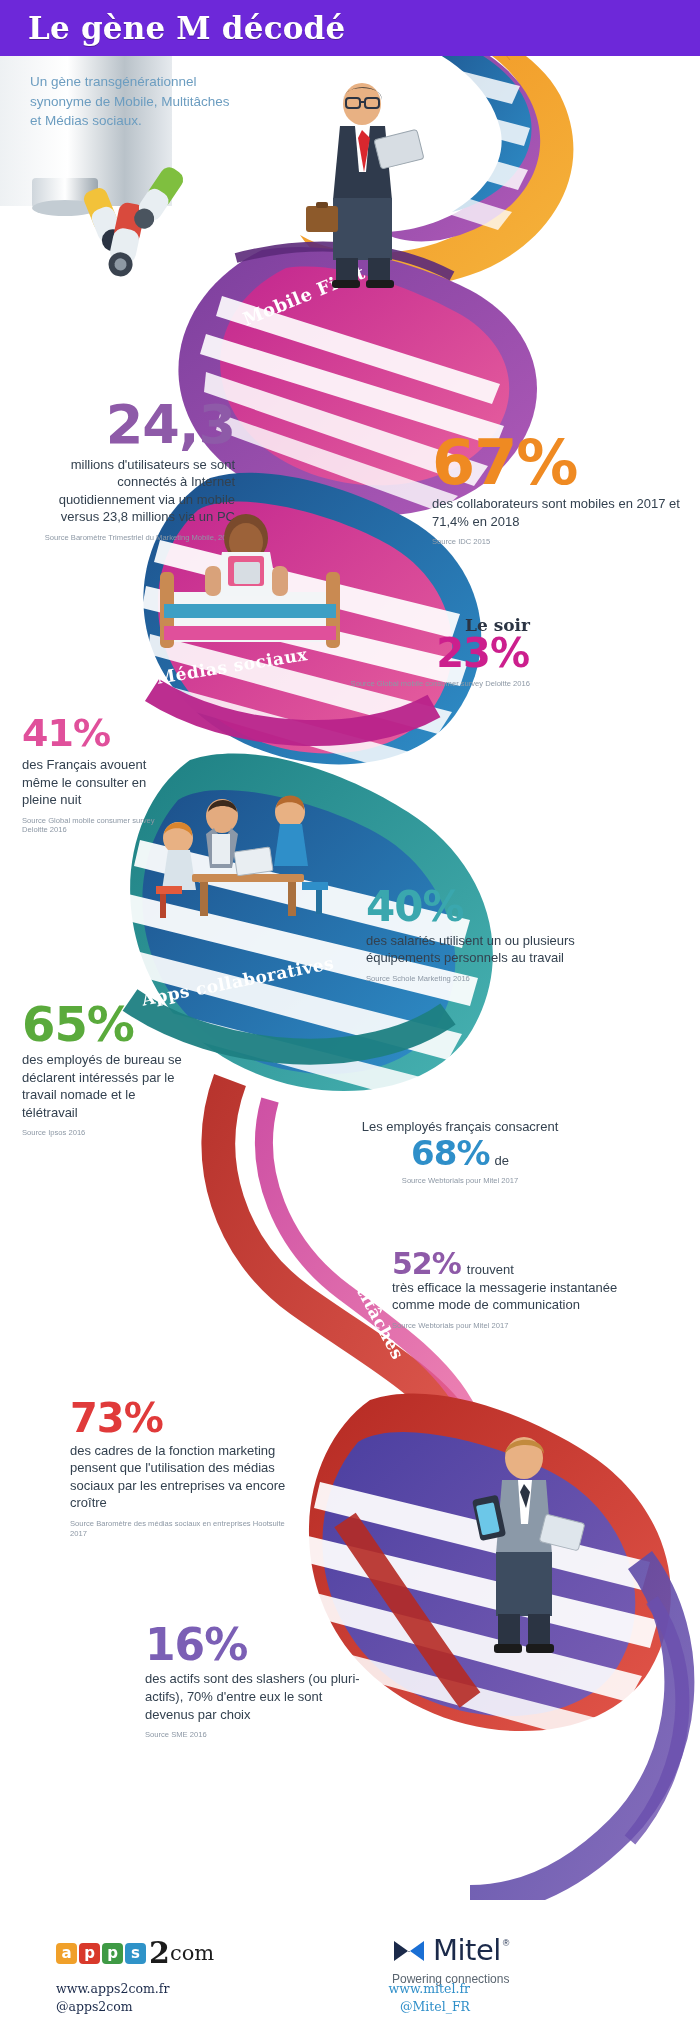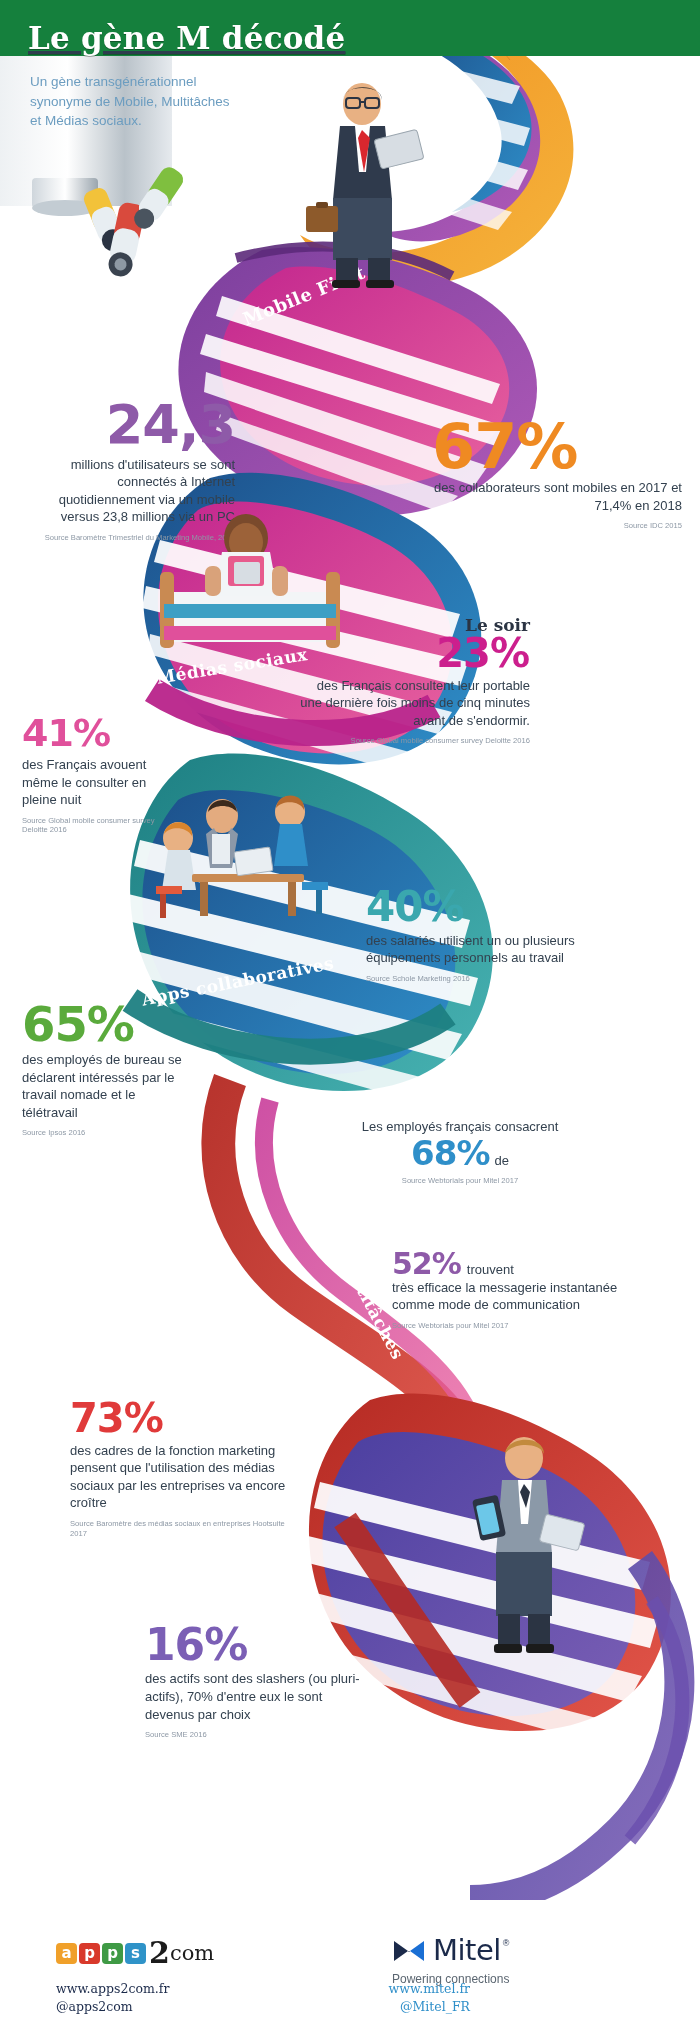--- a/index.html
+++ b/index.html
@@ -9,24 +9,23 @@
     background:#ffffff;
     font-family:"Liberation Sans","DejaVu Sans",sans-serif;
     color:#2e3d4e;
   }
   .stage{position:absolute;inset:0;width:700px;height:2019px;}
   .abs{position:absolute;}
 
   
   .header-bar{
     left:0;top:0;width:700px;height:56px;
-    background:#15803d;
-    display:flex;align-items:flex-end;
+    background:#6d28d9;
+    display:flex;align-items:center;
     z-index:40;
-    text-decoration:underline;
   }
   .header-title{
     font-family:"DejaVu Serif","Liberation Serif",serif;
     font-weight:bold;font-size:31px;color:#ffffff;
     margin-left:28px;letter-spacing:.2px;
     text-shadow:0 1px 0 rgba(0,0,0,.3);
   }
   .subtitle{
     left:30px;top:72px;width:200px;
     font-size:13.5px;line-height:1.45;color:#6c9dc0;
@@ -321,21 +320,21 @@
     <rect x="26" y="76" width="18" height="30" rx="2" transform="rotate(-12 26 76)" fill="#6cc7e8"></rect>
     <rect x="96" y="84" width="40" height="28" rx="3" transform="rotate(14 96 84)" fill="#dfe6ec" stroke="#a8b2bb"></rect>
   </svg>
 
   <div class="abs stat r" style="left:20px;top:400px;width:215px;">
     <div class="big" style="font-size:54px;color:#8e5aa8;">24,3</div>
     <div class="body-txt" style="margin-top:6px;">millions d'utilisateurs se sont connectés à Internet quotidiennement via un mobile versus 23,8 millions via un PC</div>
     <div class="src">Source Baromètre Trimestriel du Marketing Mobile, 2017</div>
   </div>
 
-  <div class="abs stat l" style="left:432px;top:418px;width:250px;text-align:right;">
+  <div class="abs stat l" style="left:432px;top:434px;width:250px;">
     <div style="display:flex;align-items:baseline;">
       <span class="big" style="font-size:62px;color:#ef8a22;">67</span>
       <span class="big pct" style="font-size:62px;color:#ef8a22;">%</span>
     </div>
     <div class="body-txt" style="margin-top:4px;">des collaborateurs sont mobiles en 2017 et 71,4% en 2018</div>
     <div class="src">Source IDC 2015</div>
   </div>
 
   <div class="abs stat l" style="left:22px;top:716px;width:160px;">
     <div style="display:flex;align-items:baseline;">
@@ -345,21 +344,20 @@
     <div class="body-txt" style="margin-top:5px;">des Français avouent même le consulter en pleine nuit</div>
     <div class="src">Source Global mobile consumer survey Deloitte 2016</div>
   </div>
 
   <div class="abs stat r" style="left:300px;top:615px;width:230px;">
     <div class="kicker">Le soir</div>
     <div style="display:flex;align-items:baseline;justify-content:flex-end;">
       <span class="big" style="font-size:40px;color:#cc1f8d;">23</span>
       <span class="big pct" style="font-size:40px;color:#cc1f8d;">%</span>
     </div>
-    <div class="body-txt" style="margin-top:5px;">des Français consultent leur portable une dernière fois moins de cinq minutes avant de s'endormir.</div>
     <div class="src">Source Global mobile consumer survey Deloitte 2016</div>
   </div>
 
   <div class="abs stat l" style="left:366px;top:888px;width:250px;">
     <div style="display:flex;align-items:baseline;">
       <span class="big" style="font-size:42px;color:#3aa7ae;">40</span>
       <span class="big pct" style="font-size:42px;color:#3aa7ae;">%</span>
     </div>
     <div class="body-txt" style="margin-top:5px;">des salariés utilisent un ou plusieurs équipements personnels au travail</div>
     <div class="src">Source Schole Marketing 2016</div>

